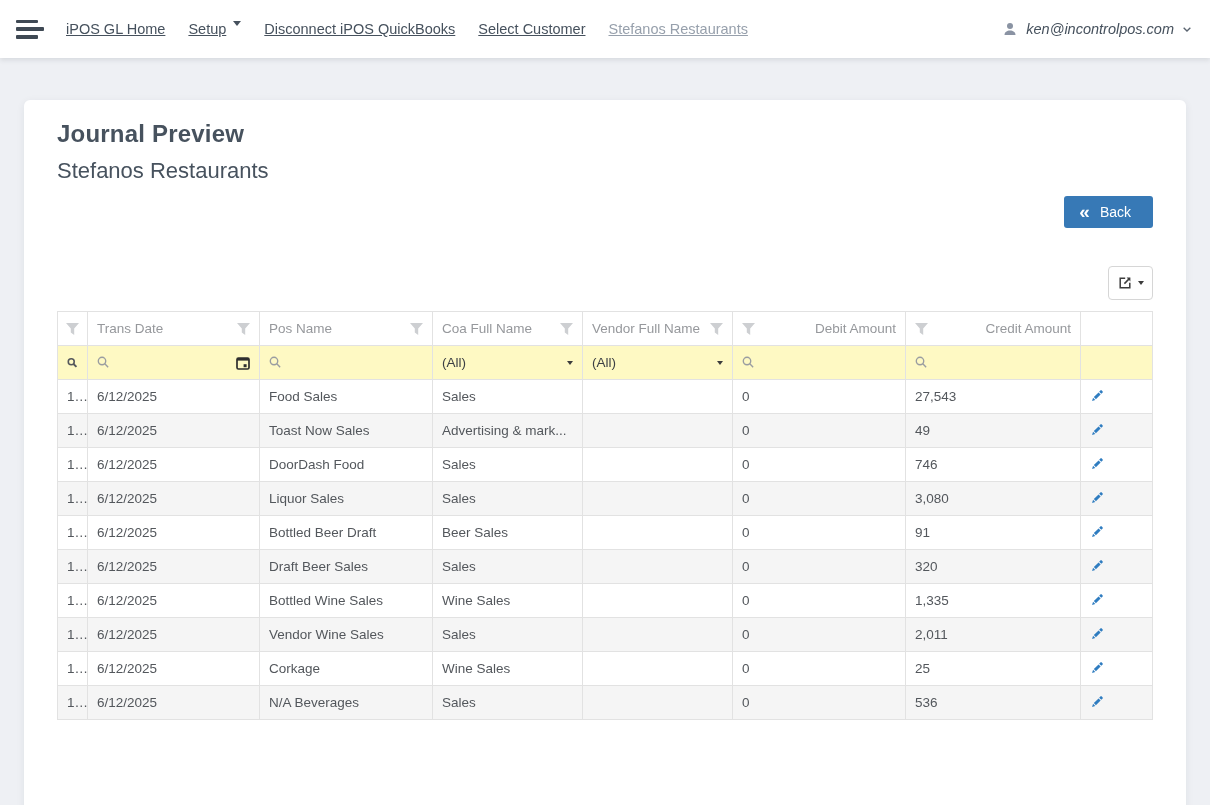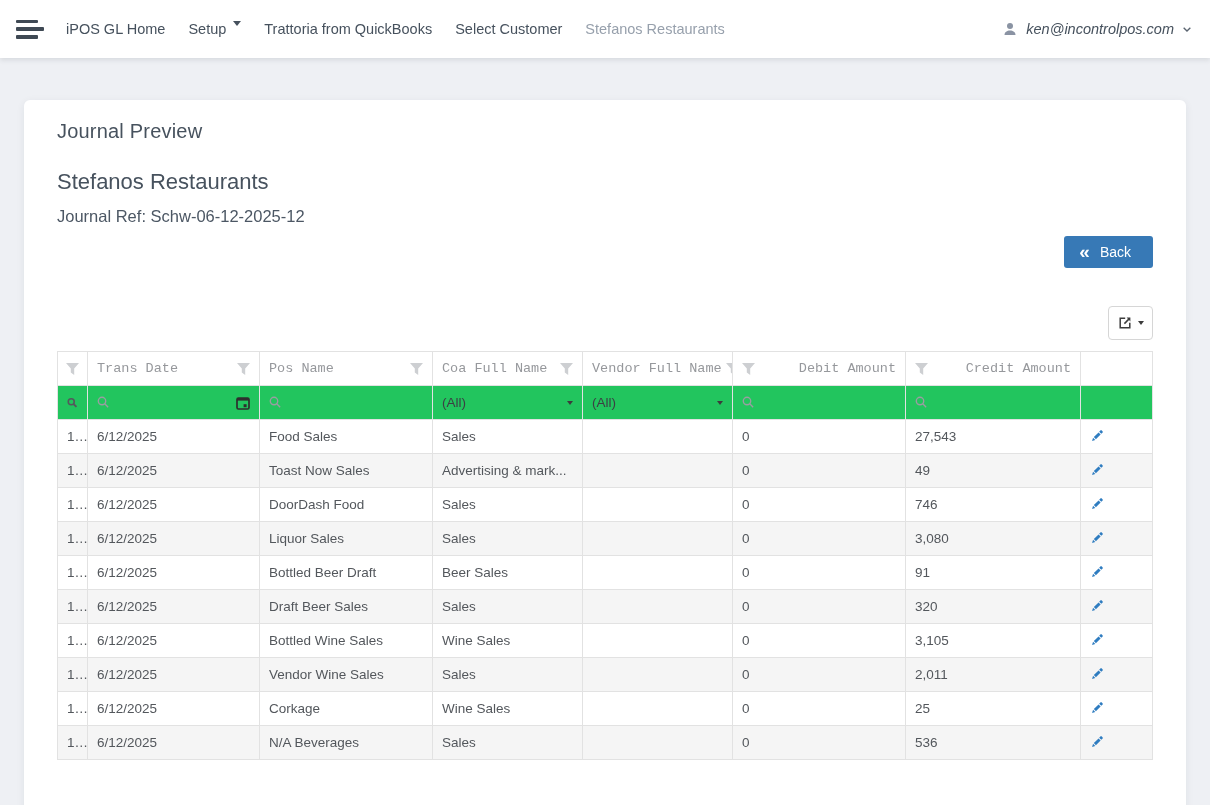--- a/index.html
+++ b/index.html
@@ -27,20 +27,21 @@
   .hamburger span:nth-child(2) { width: 28px; }
   .hamburger span:nth-child(3) { width: 22px; }
   .nav-link {
     font-size: 14.5px;
     color: #46515d;
     margin-right: 23px;
     cursor: pointer;
     display: flex;
     gap: 7px;
     white-space: nowrap;
+    text-decoration: underline;
   }
   .nav-link.muted { color: #97a0ac; cursor: default; }
   .caret-down {
     width: 0; height: 0;
     border-left: 4.5px solid transparent;
     border-right: 4.5px solid transparent;
     border-top: 5px solid #46515d;
     display: inline-block;
   }
   .nav-user { margin-left: auto; display: flex; align-items: center; gap: 8px; cursor: pointer; font-style: italic; }
@@ -49,21 +50,21 @@
 
   
   .main { padding: 42px 24px 0; }
   .card {
     background: #ffffff;
     border-radius: 6px;
     box-shadow: 0 2px 8px rgba(31,45,61,.07);
     padding: 20px 33px 30px;
     height: 780px;
   }
-  .card h1 { font-size: 20px; font-weight: 400; letter-spacing: .2px; margin-bottom: 26px; color: #47525e; }
+  .card h1 { font-size: 24px; font-weight: 700; letter-spacing: .2px; margin-bottom: 10px; color: #47525e; }
   .card h2 { font-size: 22px; font-weight: 500; margin-bottom: 12px; color: #47525e; }
   .card h3 { font-size: 19px; font-weight: 500; margin-bottom: 12px; color: #47525e; }
   .meta { font-size: 16.5px; margin-bottom: 10px; color: #4c5764; }
 
   .back-row { display: flex; justify-content: flex-end; margin-top: 4px; }
   .btn-back {
     background: #3779b6;
     border: none;
     color: #fff;
     height: 32px;
@@ -107,25 +108,25 @@
     border: 1px solid #e2e2e2;
     height: 34px;
     padding: 0 9px;
     vertical-align: middle;
     text-align: left;
     font-weight: normal;
     white-space: nowrap;
     overflow: hidden;
     text-overflow: ellipsis;
   }
-  .grid thead tr.head th { color: #96989c; background: #fff; font-family: Liberation Mono, monospace; }
+  .grid thead tr.head th { color: #96989c; background: #fff; }
   .head-flex { display: flex; align-items: center; justify-content: space-between; gap: 4px; }
   .head-flex.center { justify-content: center; }
   .funnel { flex: 0 0 auto; }
-  .grid thead tr.filter th { background: #22c55e; margin-left: 48px; }
+  .grid thead tr.filter th { background: #fef9c3; margin-left: 48px; }
   .filter-flex { display: flex; align-items: center; justify-content: space-between; gap: 4px; }
   .all-select { color: #3c3f44; }
   .num { text-align: right; }
   .grid tbody tr:nth-child(even) td { background: #f5f5f5; }
   .grid tbody tr:nth-child(odd) td { background: #ffffff; }
   .edit-cell { text-align: center; }
   .edit-btn { display: inline-flex; cursor: pointer; }
 </style>
 </head>
 <body>
@@ -175,21 +176,21 @@
       <span></span>
     </div>
   <div class="nav-link">
       <span>iPOS GL Home</span>
     </div>
   <div class="nav-link">
       <span>Setup</span>
       <span class="caret-down"></span>
     </div>
   <div class="nav-link">
-      <span>Trattoria from QuickBooks</span>
+      <span>Disconnect iPOS QuickBooks</span>
     </div>
   <div class="nav-link">
       <span>Select Customer</span>
     </div>
   <div class="nav-link muted">
       <span>Stefanos Restaurants</span>
     </div>
   <div class="nav-user">
     <svg width="16" height="16" viewBox="0 0 16 16">
         <use href="#icon-person"></use>
@@ -198,21 +199,20 @@
     <svg class="chev-small" viewBox="0 0 12 10">
         <use href="#icon-chevron"></use>
       </svg>
   </div>
 </nav>
 
 <div class="main">
   <div class="card">
     <h1>Journal Preview</h1>
     <h2>Stefanos Restaurants</h2>
-    <p class="meta">Journal Ref: Schw-06-12-2025-12</p>
 
     <div class="back-row">
       <button class="btn-back">
         <span class="chevrons">«</span>
         <span>Back</span>
       </button>
     </div>
 
     <div class="export-row">
       <button class="btn-export">
@@ -432,21 +432,21 @@
                 </svg>
               </span></td>
         </tr>
         <tr>
           <td>1...</td>
           <td>6/12/2025</td>
           <td>Bottled Wine Sales</td>
           <td>Wine Sales</td>
           <td></td>
           <td class="num">0</td>
-          <td class="num">3,105</td>
+          <td class="num">1,335</td>
           <td class="edit-cell"><span class="edit-btn">
                 <svg width="15" height="15" viewBox="0 0 16 16">
                   <use href="#icon-pencil"></use>
                 </svg>
               </span></td>
         </tr>
         <tr>
           <td>1...</td>
           <td>6/12/2025</td>
           <td>Vendor Wine Sales</td>

